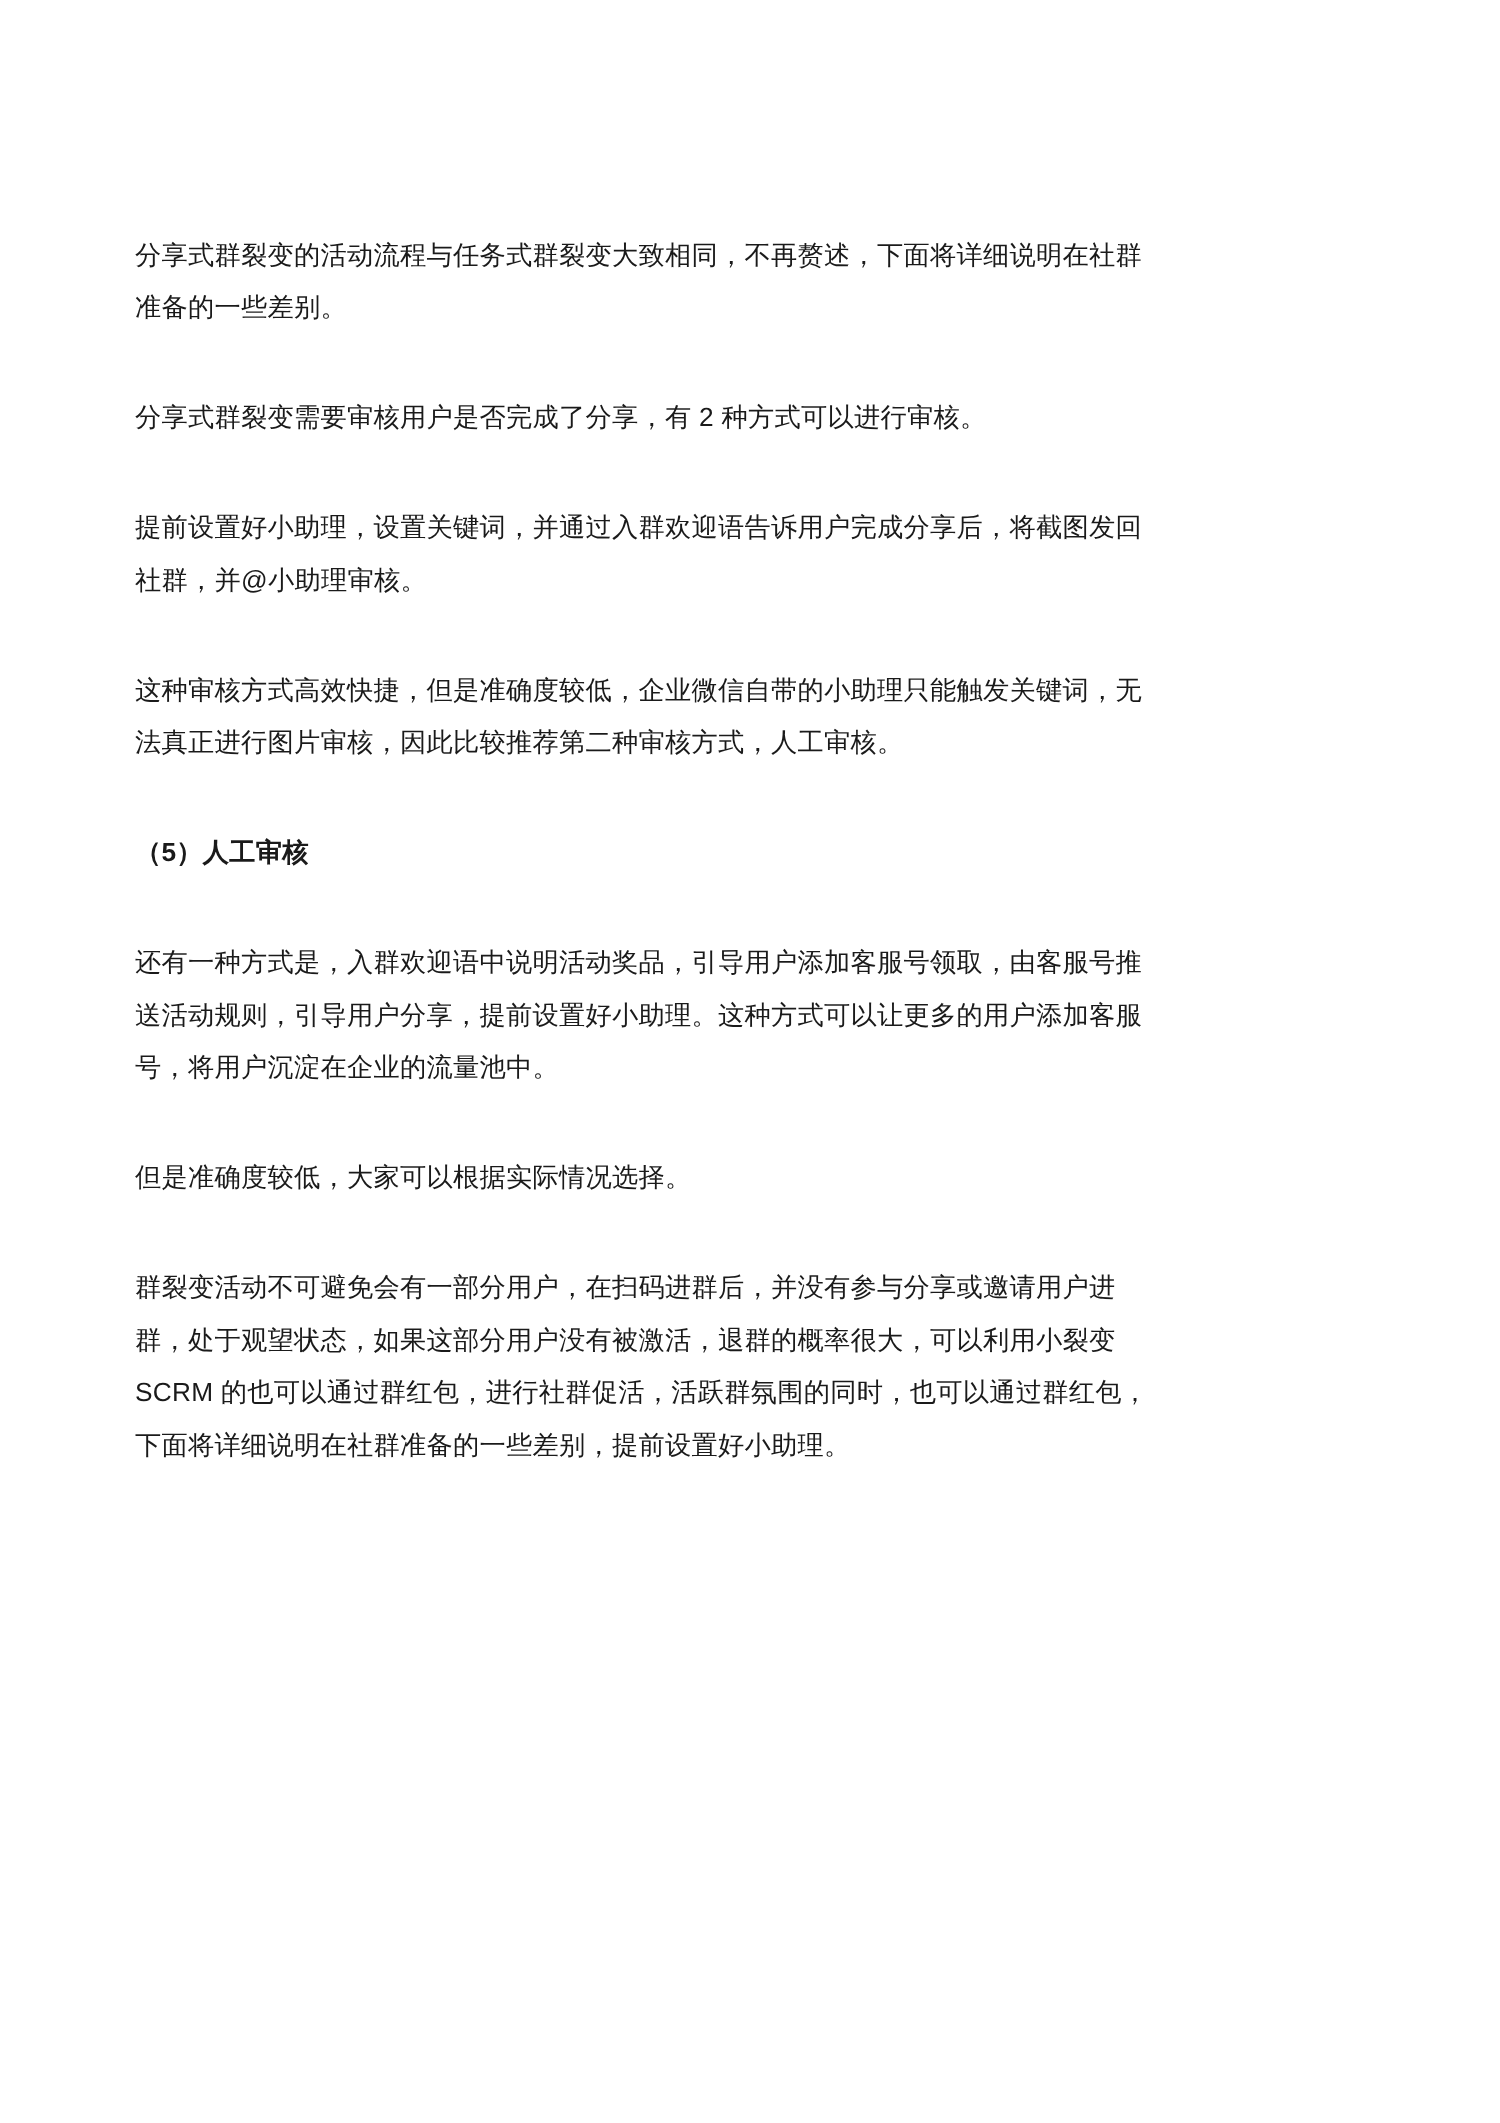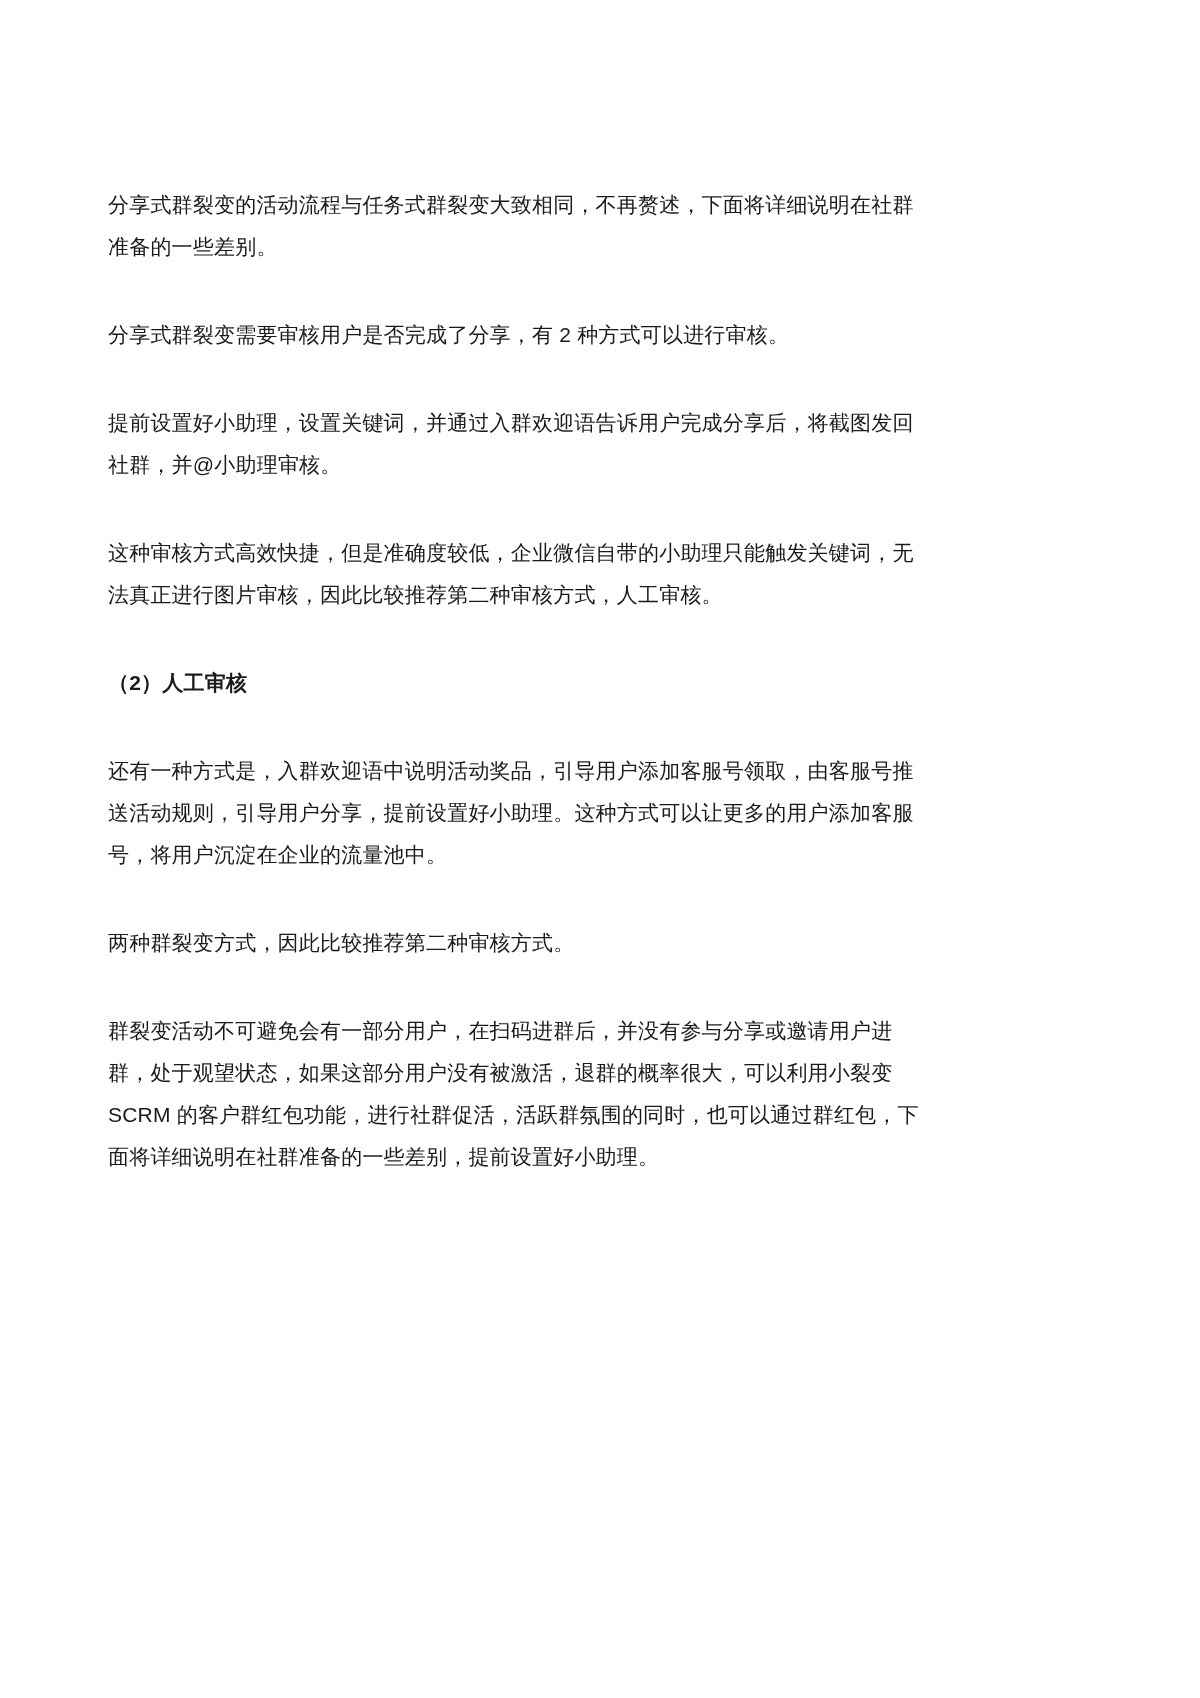--- a/index.html
+++ b/index.html
@@ -43,22 +43,22 @@
 
   <p class="block"><span>分享式群裂变的活动流程与任务式群裂变大致相同，不再赘述，下面将详细说明在社群准备的一些差别。</span></p>
 
   <p class="block"><span>分享式群裂变需要审核用户是否完成了分享，有 2 种方式可以进行审核。</span></p>
 
 
   <p class="block"><span>提前设置好小助理，设置关键词，并通过入群欢迎语告诉用户完成分享后，将截图发回社群，并@小助理审核。</span></p>
 
   <p class="block"><span>这种审核方式高效快捷，但是准确度较低，企业微信自带的小助理只能触发关键词，无法真正进行图片审核，因此比较推荐第二种审核方式，人工审核。</span></p>
 
-  <h3 class="block"><span>（2）人工审核</span></h3>
+  <h3 class="block"><span>（5）人工审核</span></h3>
 
 
   <p class="block"><span>还有一种方式是，入群欢迎语中说明活动奖品，引导用户添加客服号领取，由客服号推送活动规则，引导用户分享，提前设置好小助理。</span><span class="run-bold">这种方式可以让更多的用户添加客服号，将用户沉淀在企业的流量池中。</span></p>
 
-  <p class="block"><span>两种群裂变方式，因此比较推荐第二种审核方式。</span></p>
+  <p class="block"><span>但是准确度较低，大家可以根据实际情况选择。</span></p>
 
-  <p class="block"><span>群裂变活动不可避免会有一部分用户，在扫码进群后，并没有参与分享或邀请用户进群，处于观望状态，如果这部分用户没有被激活，退群的概率很大，可以利用小裂变 SCRM 的</span><span class="run-bold">客户群红包功能</span><span>，进行社群促活，活跃群氛围的同时，也可以通过群红包，</span><span class="run-bold">下面将详细说明在社群准备的一些差别</span><span>，提前设置好小助理。</span></p>
+  <p class="block"><span>群裂变活动不可避免会有一部分用户，在扫码进群后，并没有参与分享或邀请用户进群，处于观望状态，如果这部分用户没有被激活，退群的概率很大，可以利用小裂变 SCRM 的</span><span class="run-bold">也可以通过群红包</span><span>，进行社群促活，活跃群氛围的同时，也可以通过群红包，</span><span class="run-bold">下面将详细说明在社群准备的一些差别</span><span>，提前设置好小助理。</span></p>
 
 </main>
 
 </body></html>

